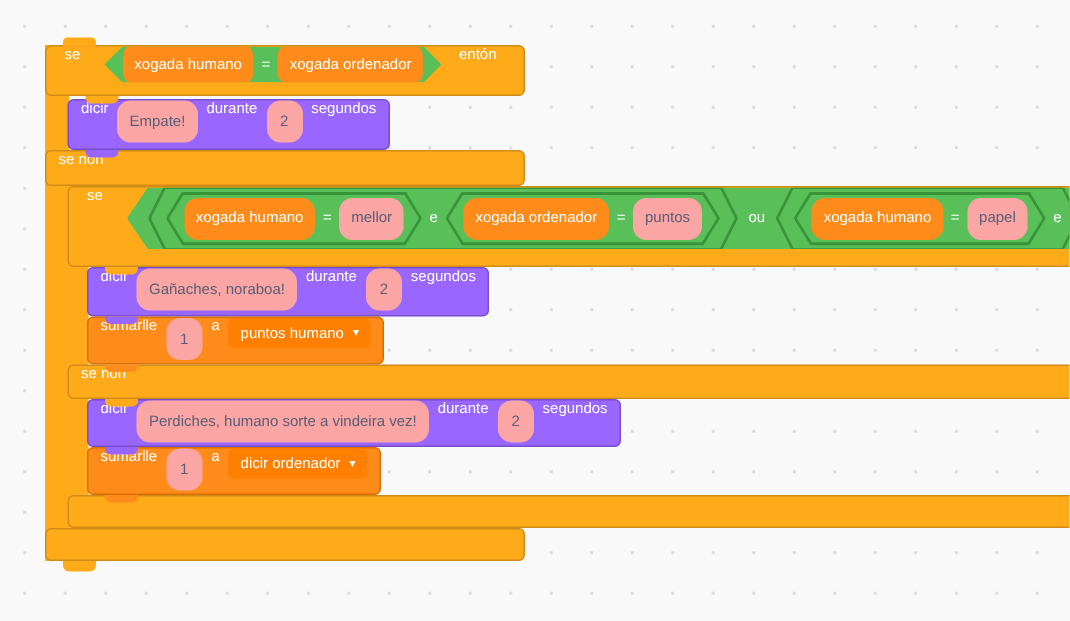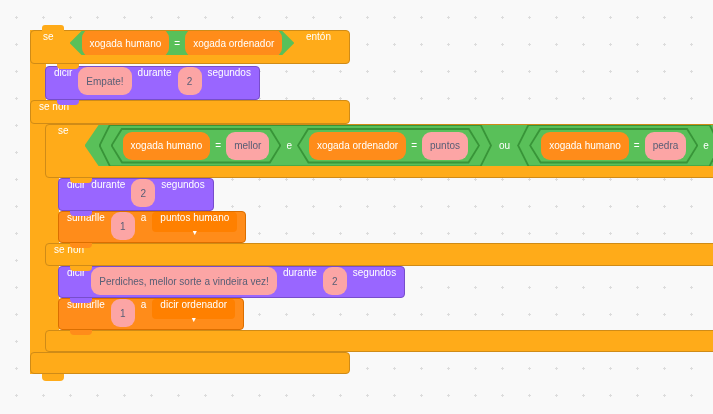--- a/index.html
+++ b/index.html
@@ -54,21 +54,21 @@
     background:var(--ops-dk);display:inline-flex;padding:2px;
     clip-path:polygon(11px 0,calc(100% - 11px) 0,100% 50%,calc(100% - 11px) 100%,11px 100%,0 50%);
   }
   .hexi{
     background:var(--ops);display:flex;align-items:center;gap:5px;flex:1;
     clip-path:polygon(10px 0,calc(100% - 10px) 0,100% 50%,calc(100% - 10px) 100%,10px 100%,0 50%);
     padding:2px 10px;
   }
   .dropdown{
     height:20px;border-radius:4px;background:var(--vars-field);
-    display:inline-flex;align-items:center;gap:6px;padding:0 8px;cursor:pointer;flex-direction:column;
+    display:inline-flex;align-items:center;gap:6px;padding:0 8px;cursor:pointer;
   }
   .arrow{font-size:8px;line-height:1}
   .fit{width:auto}
 </style>
 </head>
 <body>
 
 <div class="spine" style="left:30px;top:30px;width:16px;height:344px"></div>
 
 <div class="spine" style="left:45px;top:124px;width:14px;height:228px"></div>
@@ -120,32 +120,33 @@
           </span>
     </span>
       </span>
     <span>ou</span>
     <span class="hexo">
         <span class="hexi">
       <span class="hexo">
             <span class="hexi">
         <span class="oval var">xogada humano</span>
         <span>=</span>
-        <span class="oval white">pedra</span>
+        <span class="oval white">papel</span>
       </span>
           </span>
       <span>e</span>
     </span>
       </span>
   </span>
 </div>
 
 <div class="bump b-control" style="left:70px;top:178px"></div>
 <div class="blk c-looks fit" style="left:58px;top:178px;height:33px;padding:0 8px;gap:6px">
   <span>dicir</span>
+  <span class="oval white">Gañaches, noraboa!</span>
   <span>durante</span>
   <span class="oval white">2</span>
   <span>segundos</span>
 </div>
 <div class="bump b-looks" style="left:70px;top:211px"></div>
 
 <div class="blk c-vars fit" style="left:58px;top:211px;height:32px;padding:0 8px;gap:6px">
   <span>sumarlle</span>
   <span class="oval white">1</span>
   <span>a</span>
@@ -156,21 +157,21 @@
 </div>
 <div class="bump b-vars" style="left:70px;top:243px"></div>
 
 <div class="blk c-control" style="left:45px;top:243px;width:700px;height:23px;padding:0 8px;border-radius:4px 0 0 4px">
   <span>se non</span>
 </div>
 
 <div class="bump b-control" style="left:70px;top:266px"></div>
 <div class="blk c-looks fit" style="left:58px;top:266px;height:32px;padding:0 8px;gap:6px">
   <span>dicir</span>
-  <span class="oval white">Perdiches, mellor sorte a vindeira vez!</span>
+  <span class="oval white">Perdiches, humano sorte a vindeira vez!</span>
   <span>durante</span>
   <span class="oval white">2</span>
   <span>segundos</span>
 </div>
 <div class="bump b-looks" style="left:70px;top:298px"></div>
 
 <div class="blk c-vars fit" style="left:58px;top:298px;height:32px;padding:0 8px;gap:6px">
   <span>sumarlle</span>
   <span class="oval white">1</span>
   <span>a</span>

